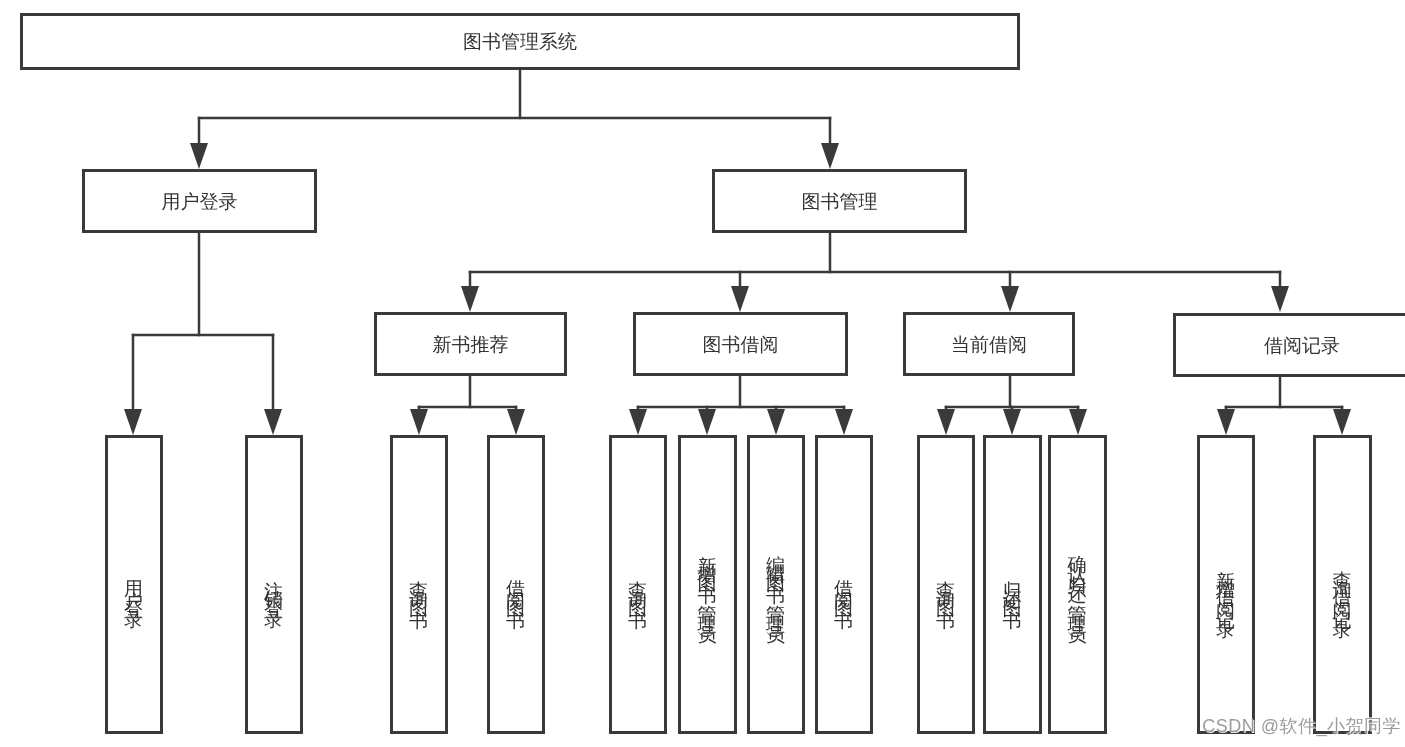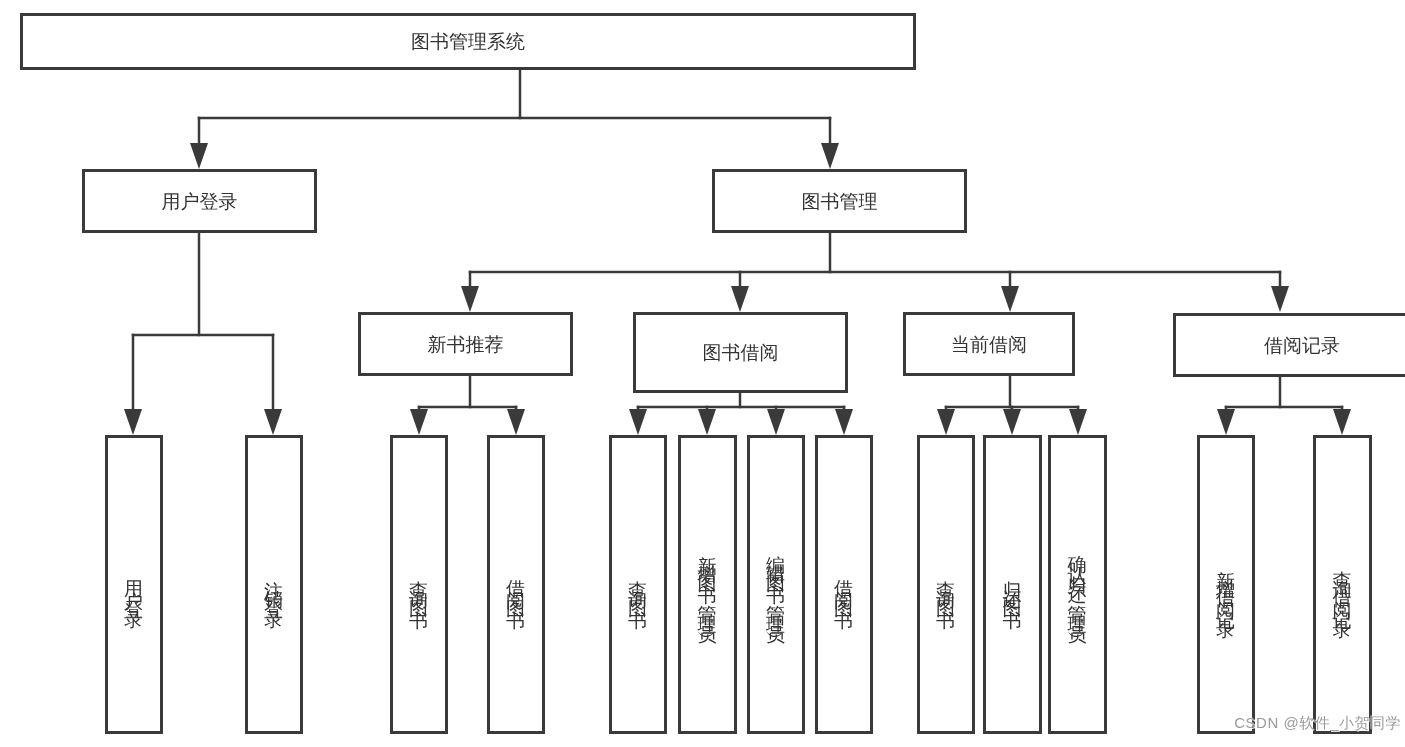--- a/index.html
+++ b/index.html
@@ -38,21 +38,21 @@
     text-orientation: mixed;
     letter-spacing: 10px;
     font-size: 19px;
     white-space: nowrap;
   }
   .watermark {
     position: absolute;
     right: 4px;
     top: 714px;
     z-index: 3;
-    font-size: 15px;
+    font-size: 18px;
     color: #9b9b9b;
     letter-spacing: 0.5px;
     text-shadow: 1px 1px 0 rgba(255,255,255,0.9), -1px -1px 0 rgba(255,255,255,0.6);
     text-align: right;
   }
 </style>
 </head>
 <body>
 
 <div class="canvas">
@@ -119,35 +119,35 @@
       <polygon points="767,409 785,409 776,435"></polygon>
       <polygon points="835,409 853,409 844,435"></polygon>
       <polygon points="937,409 955,409 946,435"></polygon>
       <polygon points="1003,409 1021,409 1012,435"></polygon>
       <polygon points="1069,409 1087,409 1078,435"></polygon>
       <polygon points="1217,409 1235,409 1226,435"></polygon>
       <polygon points="1333,409 1351,409 1342,435"></polygon>
     </g>
   </svg>
 
-  <div class="box lvl1" style="left:20px;top:13px;width:896px;height:57px">
+  <div class="box lvl1" style="left:20px;top:13px;width:1000px;height:57px">
     <span class="lbl">图书管理系统</span>
   </div>
 
   <div class="box" style="left:82px;top:169px;width:235px;height:64px">
     <span class="lbl">用户登录</span>
   </div>
   <div class="box" style="left:712px;top:169px;width:255px;height:64px">
     <span class="lbl">图书管理</span>
   </div>
 
-  <div class="box" style="left:358px;top:312px;width:215px;height:64px">
+  <div class="box" style="left:374px;top:312px;width:193px;height:64px">
     <span class="lbl">新书推荐</span>
   </div>
-  <div class="box" style="left:633px;top:312px;width:215px;height:81px">
+  <div class="box" style="left:633px;top:312px;width:215px;height:64px">
     <span class="lbl">图书借阅</span>
   </div>
   <div class="box" style="left:903px;top:312px;width:172px;height:64px">
     <span class="lbl">当前借阅</span>
   </div>
   <div class="box" style="left:1173px;top:313px;width:258px;height:64px">
     <span class="lbl">借阅记录</span>
   </div>
 
   <div class="box v" style="left:105px;top:435px;width:58px;height:299px">

